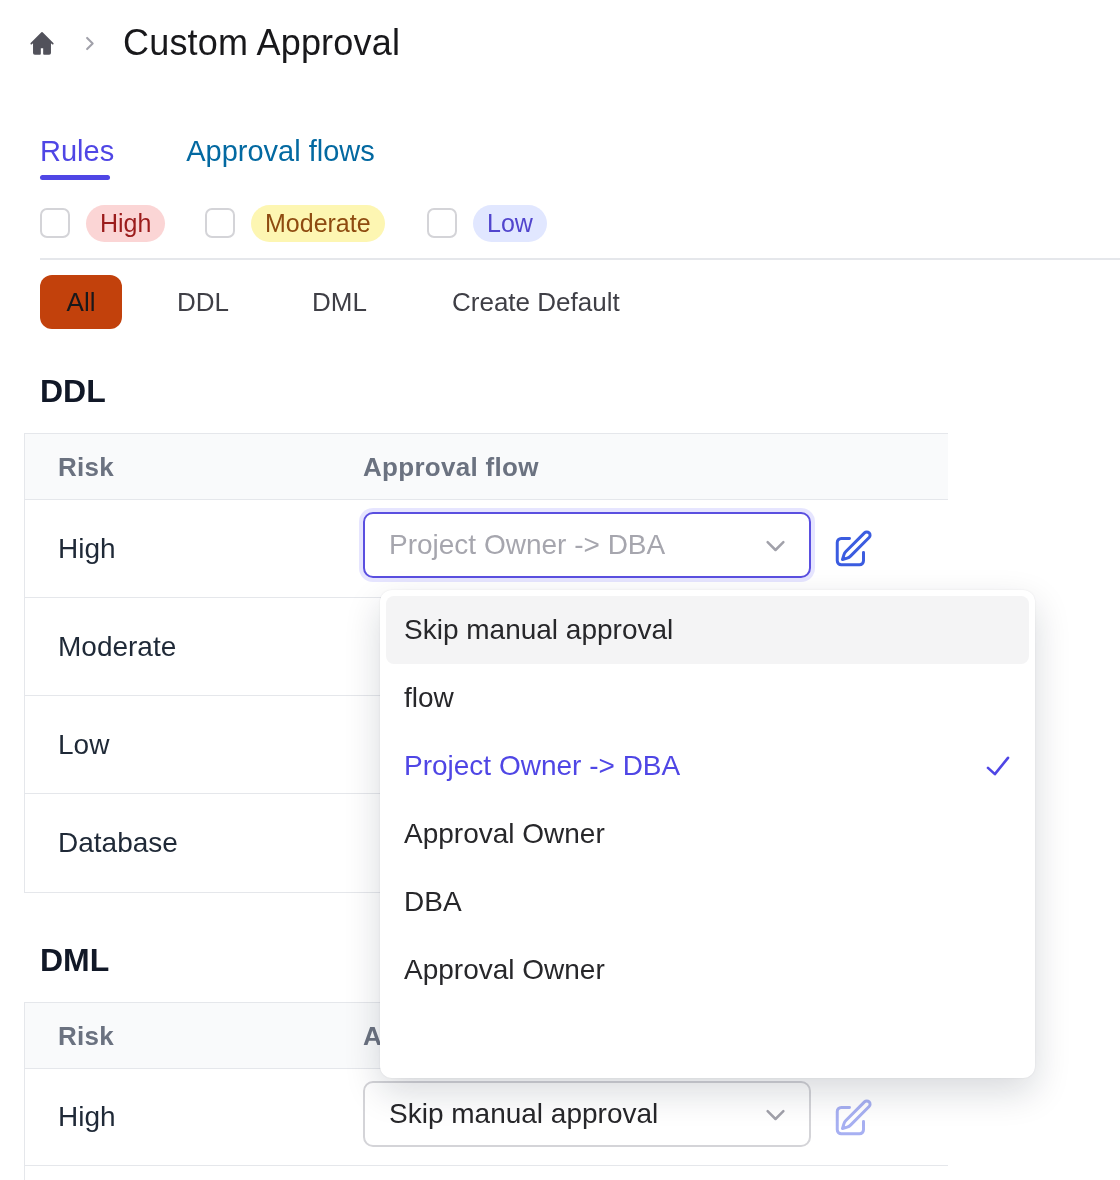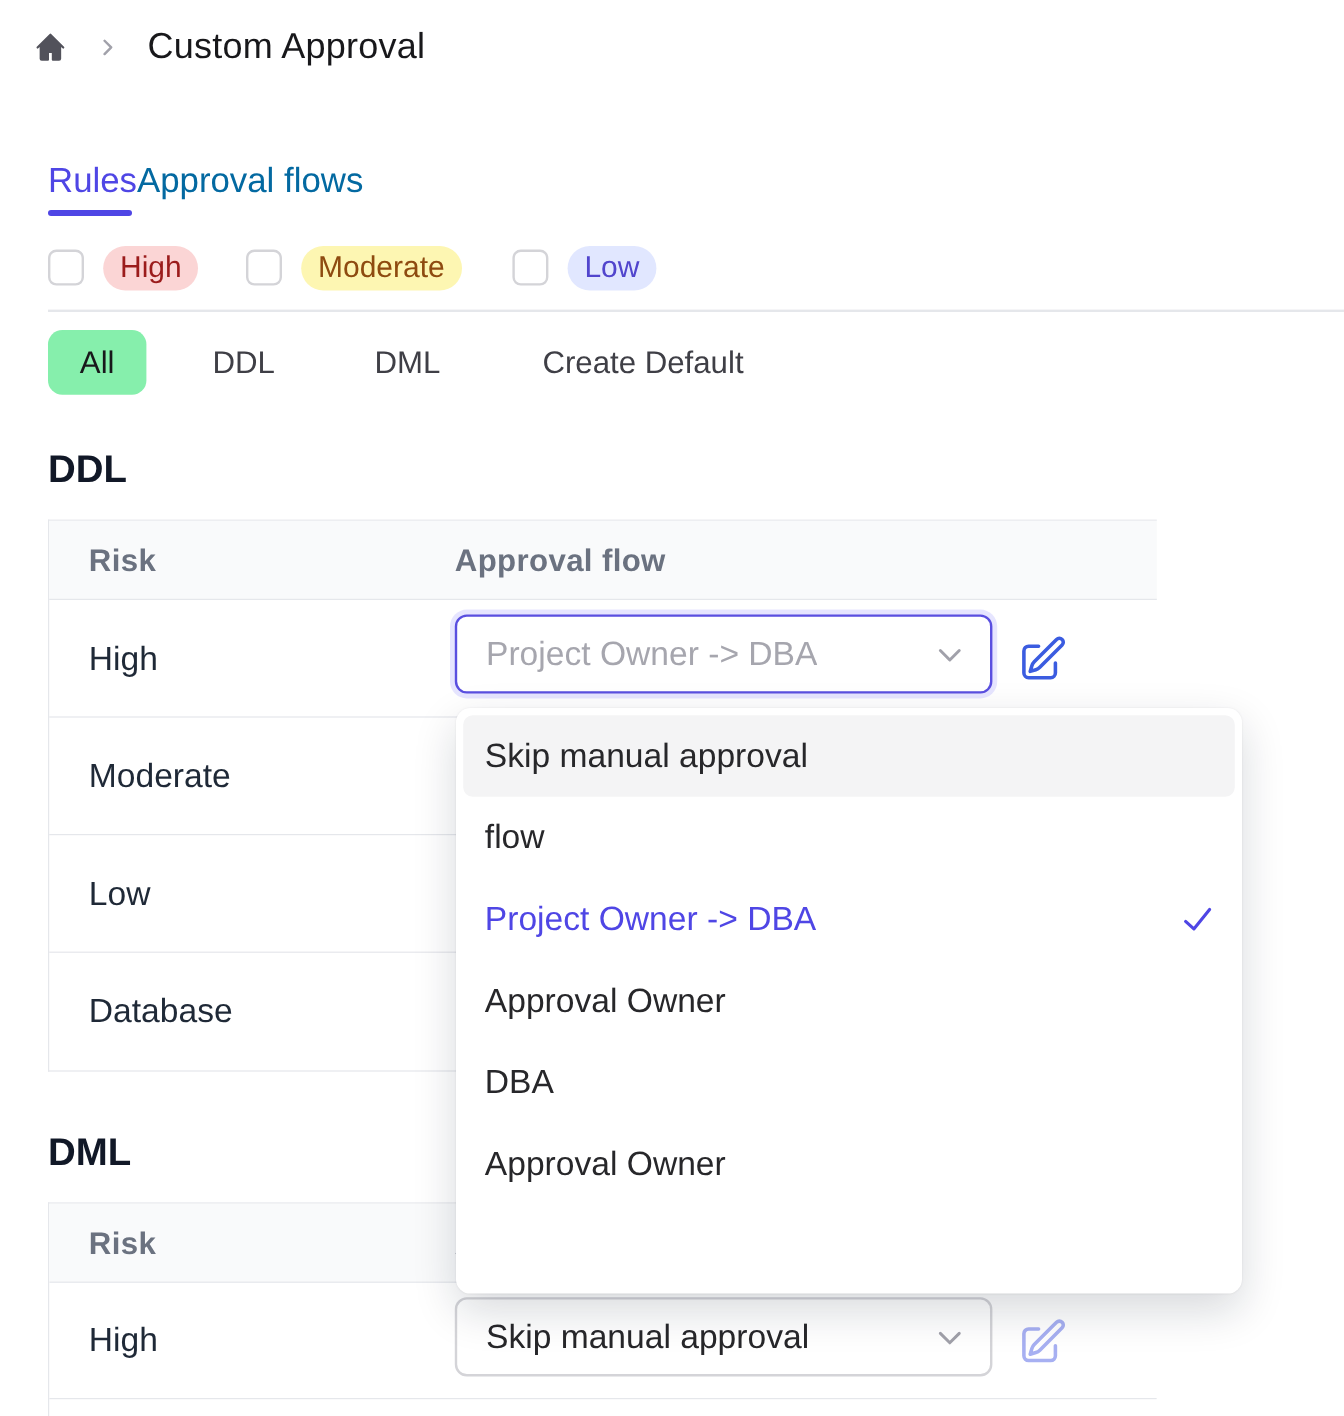--- a/index.html
+++ b/index.html
@@ -9,52 +9,52 @@
     background: #ffffff;
     color: #1f2937;
     overflow: hidden;
   }
   .page { position: relative; width: 1120px; height: 1180px; overflow: hidden; background: #fff; }
 
   
   .breadcrumb { position: absolute; top: 22px; left: 28px; display: flex; align-items: center; gap: 24px; }
   .home-ic { width: 28px; height: 28px; color: #52525b; }
   .crumb-sep { width: 19px; height: 19px; color: #a1a1aa; }
-  .page-title { font-size: 30px; font-weight: 500; color: #18181b; letter-spacing: 0.2px; }
-
-  
-  .tabs { position: absolute; top: 134px; left: 40px; display: flex; }
+  .page-title { font-size: 36px; font-weight: 500; color: #18181b; letter-spacing: 0.2px; }
+
+  
+  .tabs { position: absolute; top: 134px; left: 40px; display: flex; gap: 72px; }
   .tab { font-size: 29px; line-height: 34px; color: #0369a1; cursor: pointer; }
   .tab.active { color: #4f46e5; }
   .tab-underline { position: absolute; top: 175px; left: 40px; width: 70px; height: 5px; background: #4f46e5; border-radius: 3px; }
 
   
   .risk-filters { position: absolute; top: 204px; left: 0; width: 100%; height: 38px; }
   .rf-group { position: absolute; top: 0; display: flex; align-items: center; gap: 16px; height: 38px; }
   .rf-high { left: 40px; } .rf-moderate { left: 205px; } .rf-low { left: 427px; }
   .checkbox { width: 30px; height: 30px; background: #fff; border: 2px solid #d4d4d8; border-radius: 7px; }
   .badge { height: 37px; display: inline-flex; align-items: center; padding: 0 14px; border-radius: 19px; font-size: 25px; }
   .badge-high { background: #fbd5d5; color: #9b1c1c; }
   .badge-moderate { background: #fdf6b2; color: #8e4b10; }
   .badge-low { background: #e1e7ff; color: #5145cd; }
 
   .divider { position: absolute; top: 258px; left: 40px; width: 1080px; height: 2px; background: #e5e7eb; }
 
   
   .category-filters { position: absolute; top: 275px; left: 0; width: 100%; height: 54px; font-size: 26px; }
-  .cat-pill { position: absolute; left: 40px; top: 0; width: 82px; height: 54px; background: #86efac; border-radius: 12px; display: flex; align-items: center; justify-content: center; color: #18181b; cursor: pointer; text-align: center; }
+  .cat-pill { position: absolute; left: 40px; top: 0; width: 82px; height: 54px; background: #c2410c; border-radius: 12px; display: flex; align-items: center; justify-content: center; color: #18181b; cursor: pointer; text-align: center; }
   .cat-item { position: absolute; top: 0; height: 54px; display: flex; align-items: center; color: #3f3f46; cursor: pointer; }
   .cat-ddl { left: 177px; } .cat-dml { left: 312px; } .cat-createdb { left: 452px; }
 
   
   .section-heading { position: absolute; left: 40px; font-size: 32px; font-weight: 700; color: #111827; line-height: 40px; }
   .h-ddl { top: 371px; } .h-dml { top: 940px; }
 
   
-  .data-table { position: absolute; left: 40px; width: 924px; background: #fff; border: 1.5px solid #e5e7eb; border-right: none; }
+  .data-table { position: absolute; left: 24px; width: 924px; background: #fff; border: 1.5px solid #e5e7eb; border-right: none; }
   .t-ddl { top: 433px; }
   .t-dml { top: 1002px; height: 178px; overflow: hidden; border-bottom: none; }
   .thead { position: relative; height: 66px; background: #f9fafb; border-bottom: 1.5px solid #e5e7eb; }
   .th { position: absolute; top: 0; height: 66px; display: flex; align-items: center; font-size: 26px; font-weight: 600; color: #6b7280; letter-spacing: 0.3px; }
   .th-risk { left: 33px; } .th-flow { left: 338px; }
   .trow { position: relative; height: 98px; border-bottom: 1.5px solid #e5e7eb; }
   .trow.last { border-bottom: none; }
   .t-dml .trow { height: 97px; }
   .trow-stub { position: relative; height: 40px; border-bottom: none; }
   .risk-label { position: absolute; left: 33px; top: 0; height: 100%; display: flex; align-items: center; font-size: 28px; color: #1f2937; }

